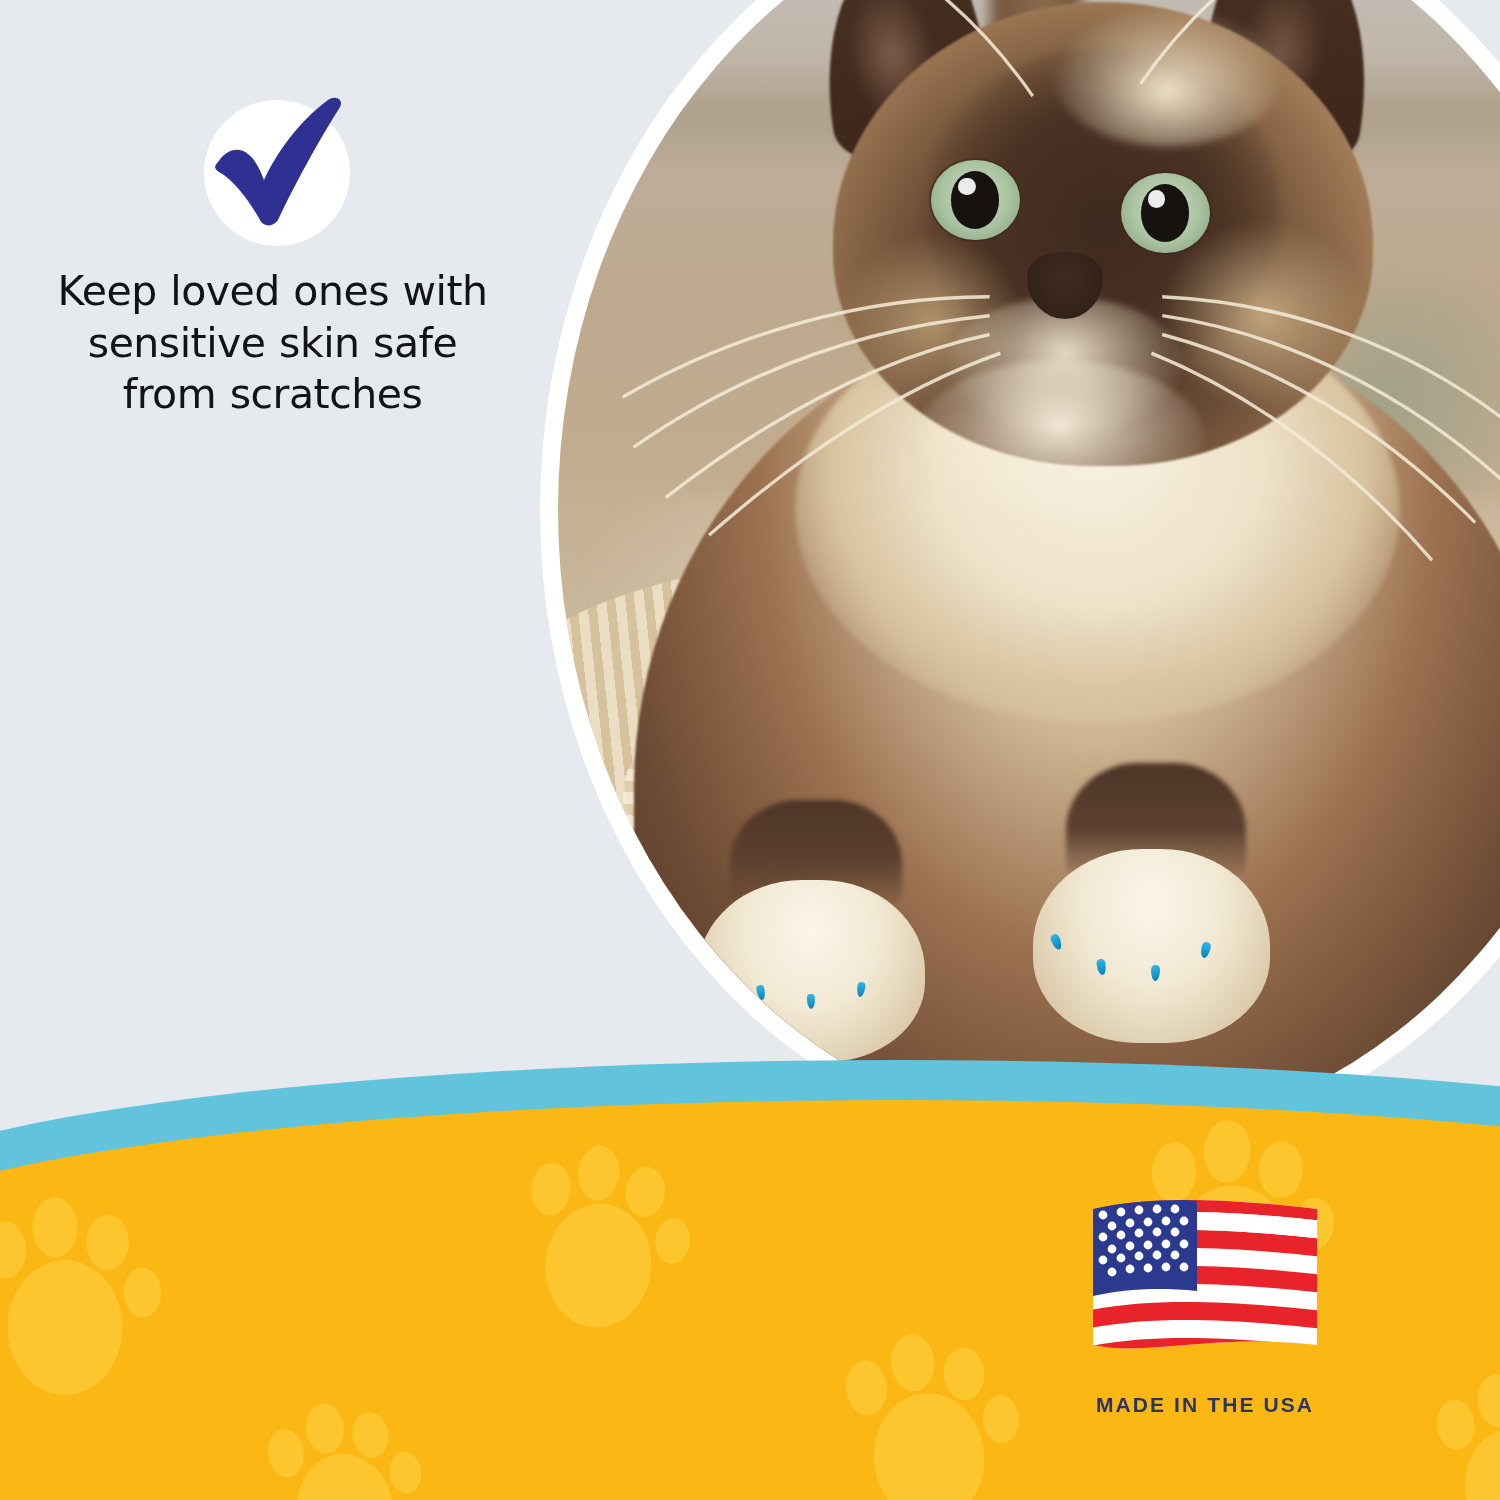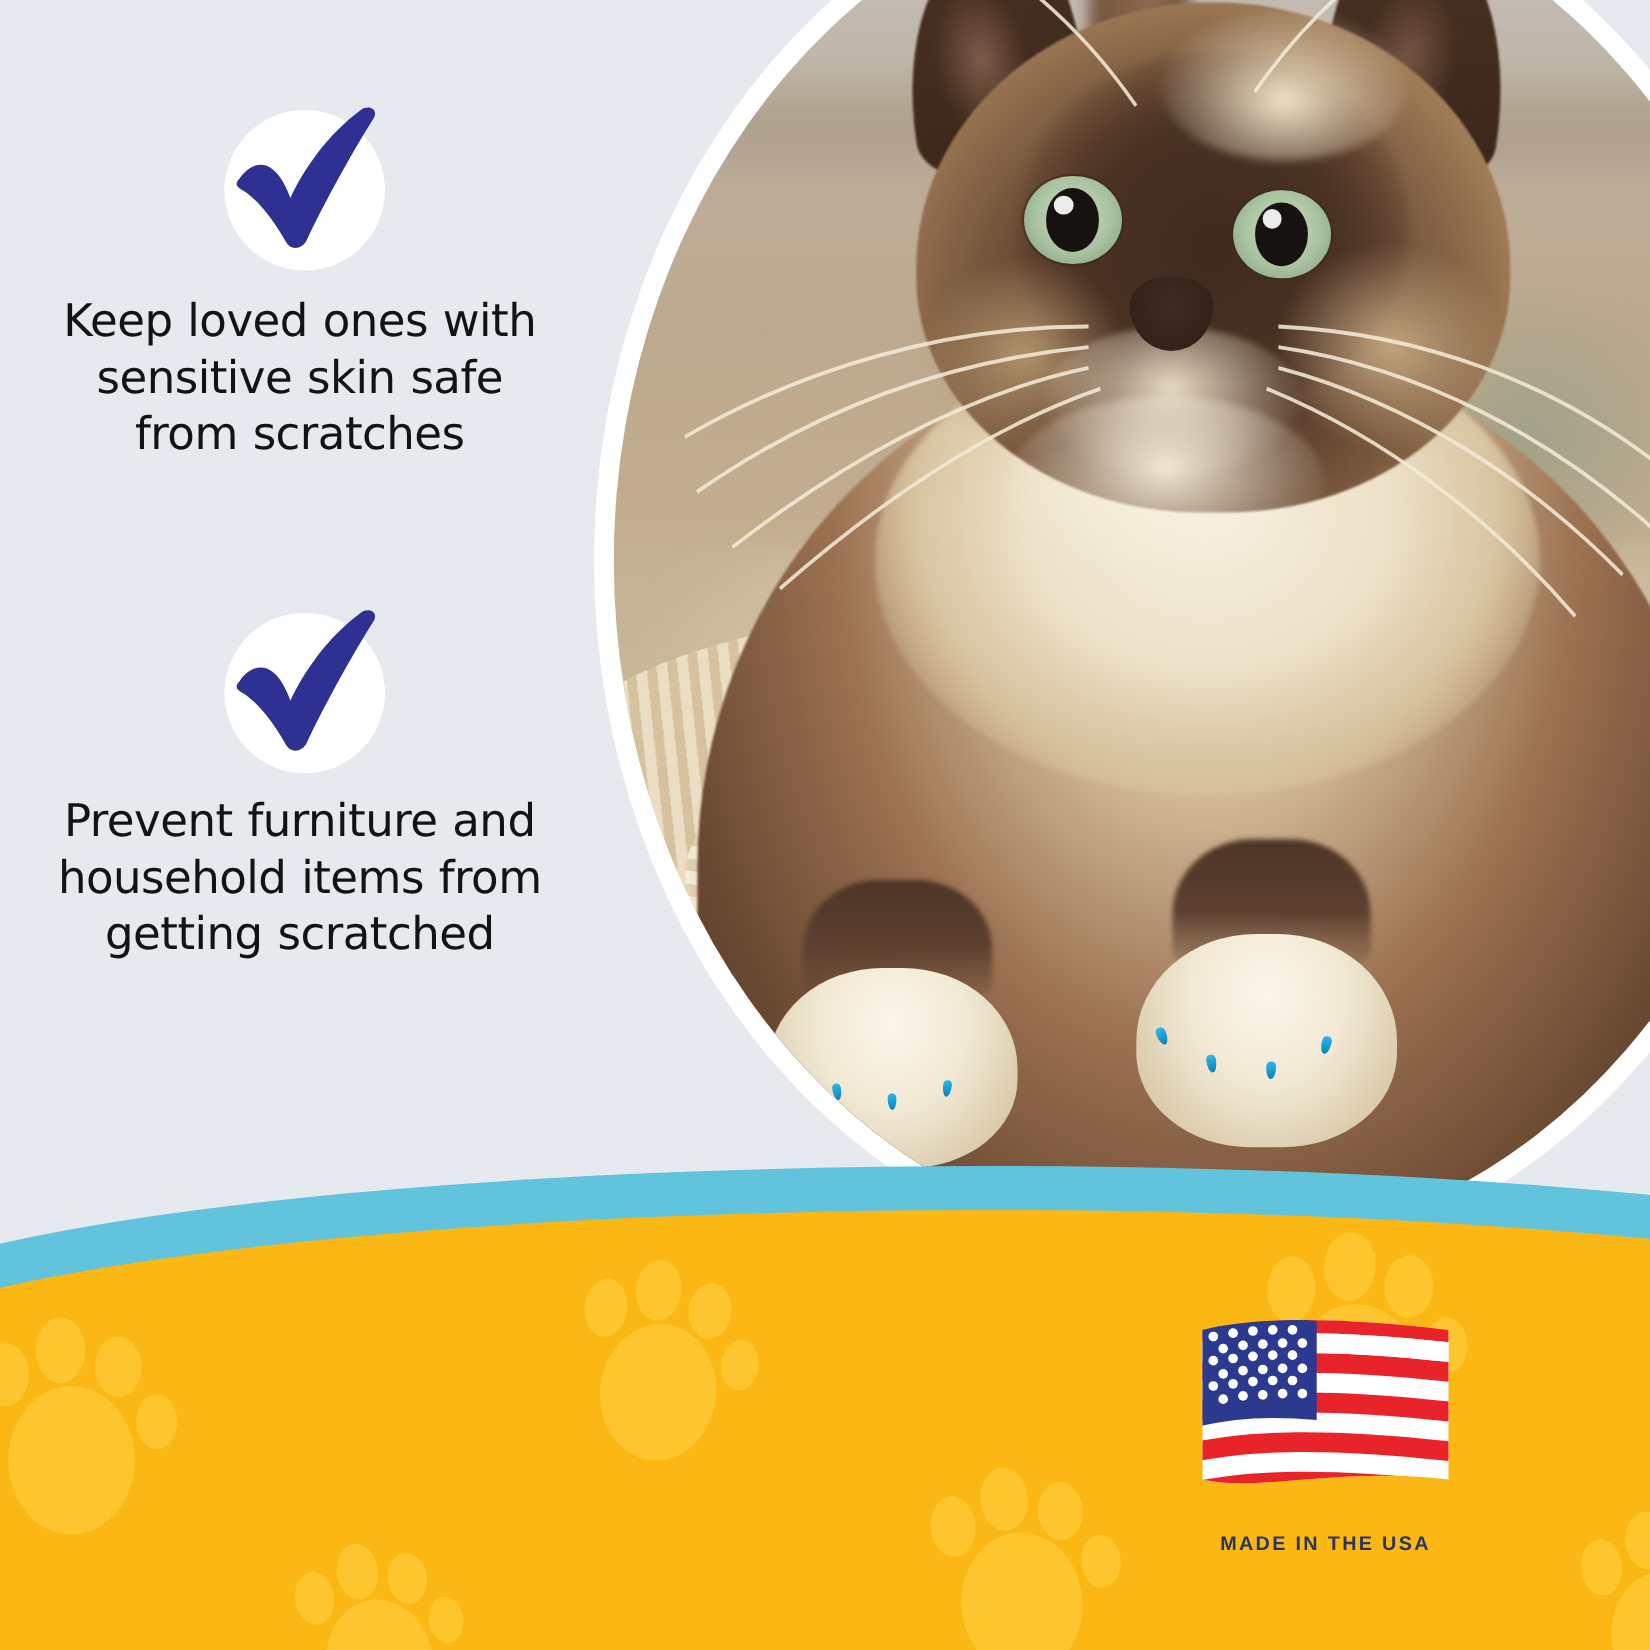--- a/index.html
+++ b/index.html
@@ -257,21 +257,21 @@
   .usa-badge {
     position:absolute; left:1040px; top:1195px;
     width:330px; z-index:11;
     display:flex; flex-direction:column; align-items:center;
   }
   .flag-wrap { width:240px; height:172px; }
   .usa-text {
     margin-top:26px;
     color:#2a3560;
     font-family:"Liberation Sans", sans-serif;
-    font-size:18px;
+    font-size:21px;
     font-weight:bold;
     letter-spacing:2.1px;
     white-space:nowrap;
   }
 </style>
 </head>
 <body>
 
 <div id="stage">
 
@@ -357,29 +357,20 @@
     <div class="benefit benefit-1">
       <div class="check-badge">
         <div class="check-disc"></div>
         <svg class="check-mark" viewBox="0 0 150 160">
           <path d="M20 82 C28 70, 40 66, 50 74 C58 80, 63 92, 66 100 C78 74, 100 42, 130 20 C137 15, 146 19, 142 27 C120 62, 96 106, 81 138 C77 147, 66 148, 62 140 C52 122, 36 100, 21 92 C16 89, 16 86, 20 82 Z" fill="#2e3192"></path>
         </svg>
       </div>
       <div class="benefit-text">Keep loved ones with sensitive skin safe from scratches</div>
     </div>
 
-    <div class="benefit benefit-2">
-      <div class="check-badge">
-        <div class="check-disc"></div>
-        <svg class="check-mark" viewBox="0 0 150 160">
-          <path d="M20 82 C28 70, 40 66, 50 74 C58 80, 63 92, 66 100 C78 74, 100 42, 130 20 C137 15, 146 19, 142 27 C120 62, 96 106, 81 138 C77 147, 66 148, 62 140 C52 122, 36 100, 21 92 C16 89, 16 86, 20 82 Z" fill="#2e3192"></path>
-        </svg>
-      </div>
-      <div class="benefit-text">Prevent furniture and household items from getting scratched</div>
-    </div>
 
   </div>
 
   <div class="band-teal"></div>
 
   <div class="band-yellow">
     <svg class="paw-pattern" viewBox="0 0 2120 700" preserveAspectRatio="none">
       <g fill="#fdc62e">
 
         <g transform="translate(150,120) scale(1.25)">

